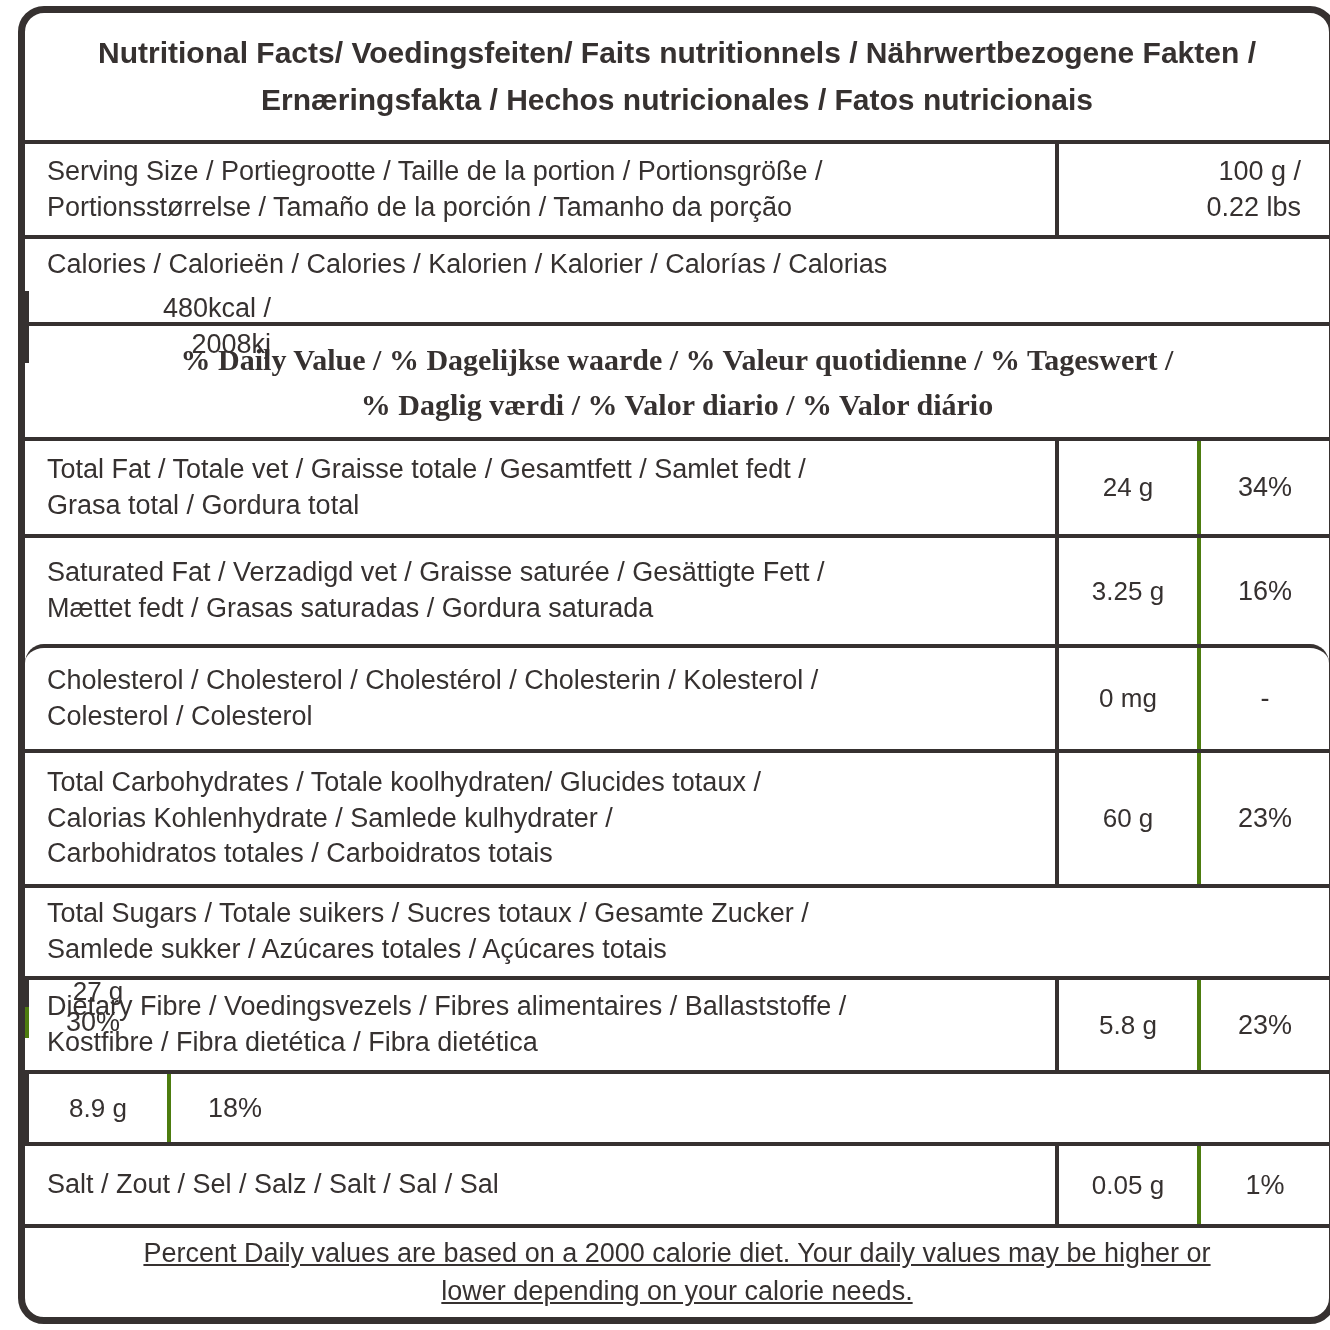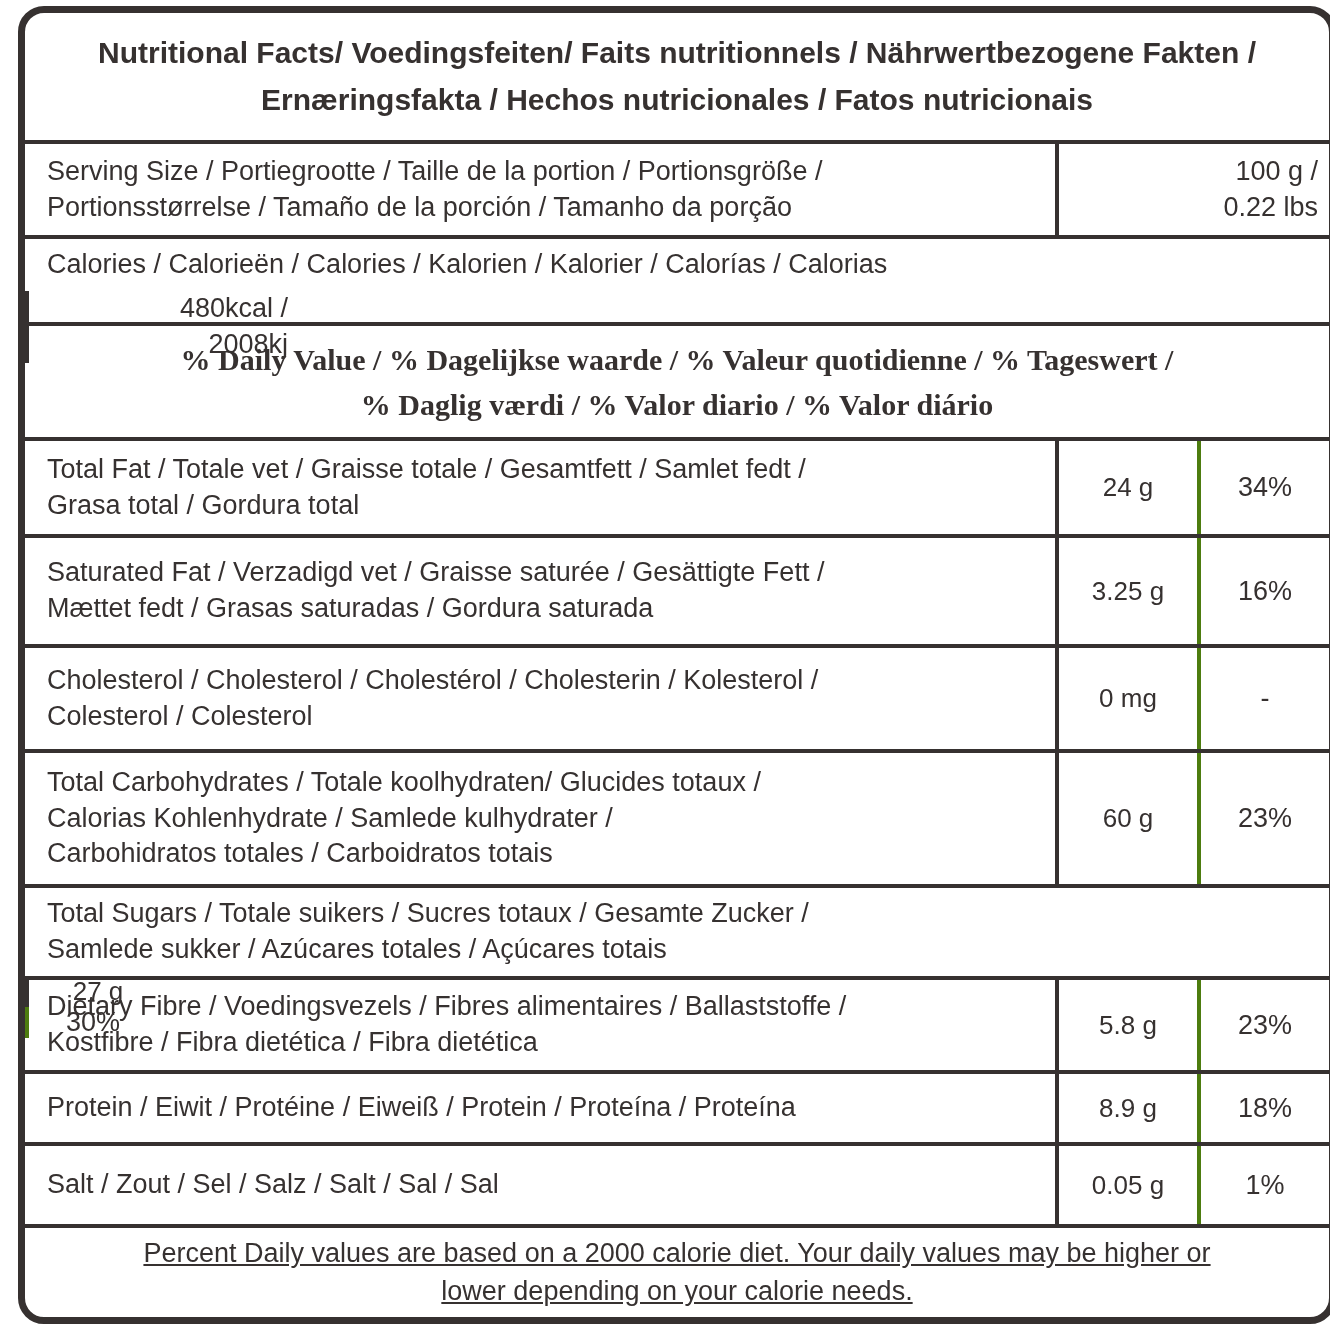--- a/index.html
+++ b/index.html
@@ -22,21 +22,21 @@
   }
   .row { display: flex; align-items: stretch; border-top: 4px solid #363130; }
   .row:first-child { border-top: none; }
 
   .r-title   { height: 127px; }
   .r-serving { height: 95px; }
   .r-calories{ height: 87px; flex-direction: column; }
   .r-daily   { height: 115px; }
   .r-fat     { height: 97px; }
   .r-satfat  { height: 110px; }
-  .r-chol    { height: 105px; }
+  .r-chol    { height: 105px; border-radius: 19px; }
   .r-carbs   { height: 135px; }
   .r-sugars  { height: 92px; flex-direction: column; }
   .r-fibre   { height: 94px; }
   .r-protein { height: 72px; }
   .r-salt    { height: 82px; }
   .r-footer  { flex: 1; text-decoration: underline; }
 
   .title, .subtitle {
     width: 100%;
     display: flex; align-items: center; justify-content: center;
@@ -55,21 +55,21 @@
     padding: 8px 16px 8px 22px;
     font-size: 27px;
     line-height: 1.33;
     white-space: pre-line;
   }
   .val {
     width: 274px;
     border-left: 4px solid #363130;
     display: flex; align-items: center; justify-content: flex-end;
     text-align: right;
-    padding-right: 11px;
+    padding-right: 28px;
     font-size: 27px;
     line-height: 1.33;
     white-space: pre-line;
   }
   .amt {
     width: 142px;
     border-left: 4px solid #363130;
     display: flex; align-items: center; justify-content: center;
     font-size: 26px;
   }
@@ -154,21 +154,20 @@
   </div>
 
   <div class="row r-fibre">
     <div class="lbl">Dietary Fibre / Voedingsvezels / Fibres alimentaires / Ballaststoffe /
 Kostfibre / Fibra dietética / Fibra dietética</div>
     <div class="amt">5.8 g</div>
     <div class="pct">23%</div>
   </div>
 
   <div class="row r-protein">
-    <div class="lbl">Protein / Eiwit / Protéine / Eiweiß / Protein / Proteína / Proteína</div>
     <div class="amt">8.9 g</div>
     <div class="pct">18%</div>
   </div>
 
   <div class="row r-salt">
     <div class="lbl">Salt / Zout / Sel / Salz / Salt / Sal / Sal</div>
     <div class="amt">0.05 g</div>
     <div class="pct">1%</div>
   </div>
 

